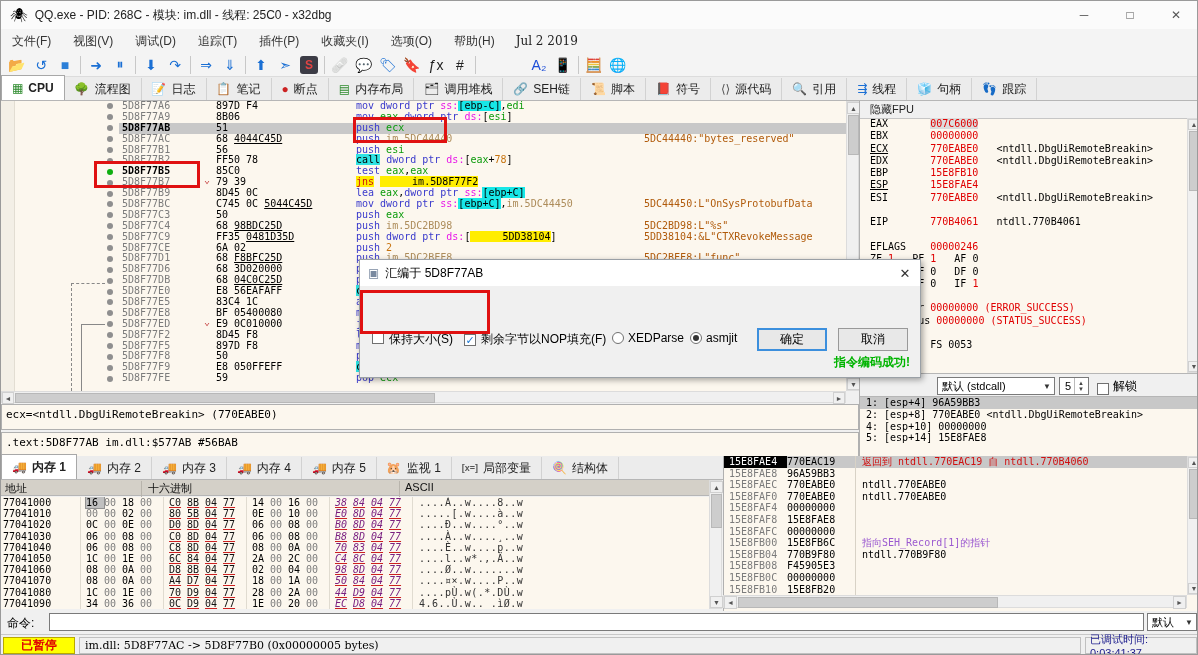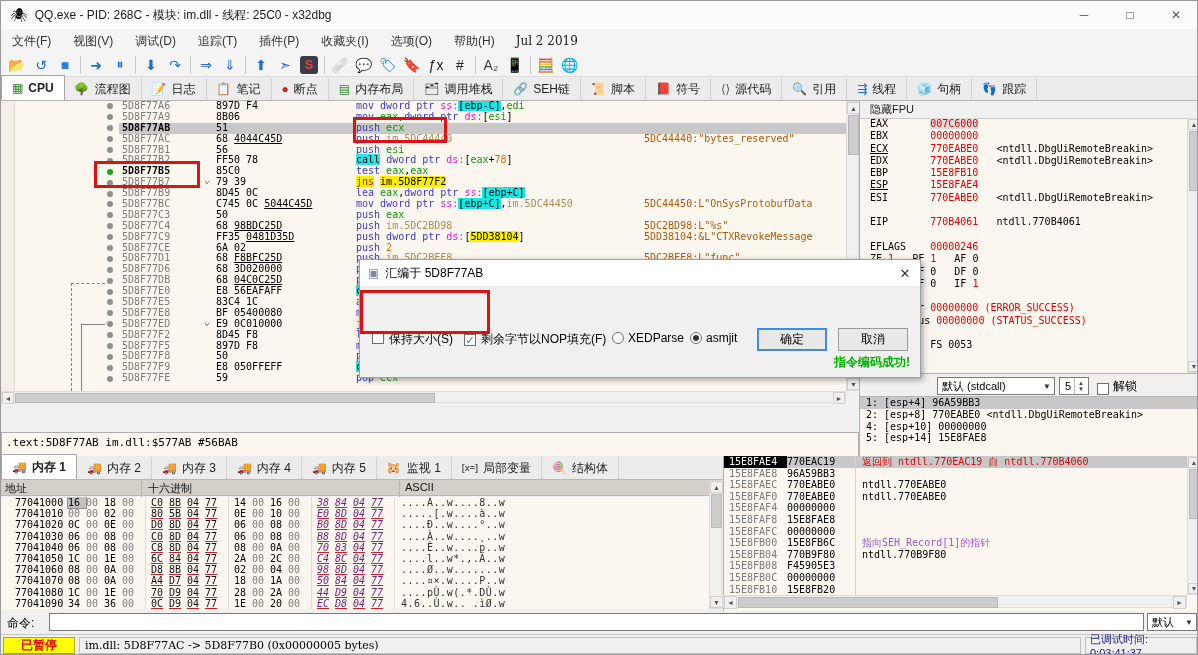--- a/index.html
+++ b/index.html
@@ -45,21 +45,21 @@
   .di{width:288px;}
   .dc{flex:1;color:#b05a0a;overflow:hidden;}
   .drow.sel .da,.drow.sel .db,.drow.sel .di,.drow.sel .dc{background:#c8c8c8;}
   .drow.sel .da{color:#000;font-weight:bold;}
   .da.bpa{color:#000;font-weight:bold;}
   .ub{text-decoration:underline;}
   .jmark{position:absolute;left:-12px;top:-2px;color:#c03030;}
   .mn{color:#3a3acc;margin-top:24px;} .reg{color:#0b9b0b;} .seg{color:#e815e8;} .num{color:#c77410;}
   .adr{color:#ad8c5a;} .pln{color:#000;}
   .mnc{background:#2fe3e3;color:#000;} .mnj{background:#ffed00;color:#cc1111;margin-top:10px;}
-  .hly{background:#ffed00;color:#000;} .hlc{background:#17e7e7;color:#000;}
+  .hly{background:#ffed00;color:#000;padding-left:32px;} .hlc{background:#17e7e7;color:#000;}
   
   .jl{position:absolute;pointer-events:none;}
   .sbar{position:absolute;background:#f0f0f0;border:1px solid #dcdcdc;box-sizing:border-box;}
   .sarr{position:absolute;display:flex;align-items:center;justify-content:center;font-size:7px;color:#555;
         background:#f0f0f0;border:1px solid #d0d0d0;box-sizing:border-box;}
   .sthumb{position:absolute;background:#cdcdcd;border:1px solid #b8b8b8;box-sizing:border-box;}
   
   .infobox{position:absolute;background:#fcf7ee;border:1px solid #b0b0b0;box-sizing:border-box;
            font-family:"DejaVu Sans Mono",monospace;font-size:11px;color:#000;padding:3px 4px;}
   
@@ -92,21 +92,21 @@
   .arow.sel{background:#c8c8c8;}
   
   .memtabs{position:absolute;left:0;top:455px;width:722px;height:24px;background:#ececec;
            display:flex;align-items:flex-end;border-bottom:1px solid #b6b6b6;box-sizing:border-box;}
   .dhead{position:absolute;left:0;top:479px;width:708px;height:16px;background:#d4d0c8;
          border-bottom:1px solid #b6b6b6;font-size:11px;color:#111;box-sizing:border-box;}
   .dhead span{position:absolute;top:1px;}
   .dhl{position:absolute;top:0;width:1px;height:16px;background:#b8b4ac;}
   .dump{position:absolute;left:0;top:496px;width:708px;height:112px;background:#fcf7ee;overflow:hidden;}
   .mrow{display:flex;height:11.2px;line-height:11.2px;font-family:"DejaVu Sans Mono",monospace;font-size:10px;}
-  .maddr{width:62px;padding-left:14px;box-sizing:border-box;color:#000;border-right:1px solid #e0dbd0;}
+  .maddr{width:80px;padding-left:2px;box-sizing:border-box;color:#000;border-right:1px solid #e0dbd0;}
   .grp{display:flex;padding:0 5px;border-right:1px solid #e0dbd0;}
   .by{width:18px;}
   .z{color:#7d7d7d;}
   .lnk{color:#111;text-decoration:underline;text-decoration-color:#cc2020;}
   .lnk2{color:#7a2080;text-decoration:underline;text-decoration-color:#cc2020;font-style:italic;}
   .bsel{background:#c0c0c0;outline:1px solid #909090;}
   .mascii{padding-left:6px;color:#333;letter-spacing:0.5px;}
   
   .stack{position:absolute;left:722px;top:455px;width:476px;height:155px;background:#fcf7ee;
          border-left:1px solid #b0b0b0;box-sizing:border-box;overflow:hidden;}
@@ -197,21 +197,21 @@
       <div class="tbtn" style="color: rgb(26, 111, 212);">➣</div>
       <div class="tbtn tbadge">S</div>
       <div class="tsep"></div>
       <div class="tbtn">🩹</div>
       <div class="tbtn">💬</div>
       <div class="tbtn">🏷</div>
       <div class="tbtn">🔖</div>
       <div class="tbtn" style="color: rgb(34, 34, 34);">ƒx</div>
       <div class="tbtn" style="color: rgb(34, 34, 34);">#</div>
       <div class="tsep"></div>
-      <div class="tbtn" style="color: #404040;">A₂</div>
+      <div class="tbtn" style="color: #1d4ed8; margin-left: 48px;">A₂</div>
       <div class="tbtn">📱</div>
       <div class="tsep"></div>
       <div class="tbtn">🧮</div>
       <div class="tbtn">🌐</div>
     </div>
 
   <div class="tabbar">
       <div class="tab active">
         <span class="tic" style="color: rgb(46, 139, 46);">▦</span>
         <span>CPU</span>
@@ -316,20 +316,23 @@
     <div class="sarr" style="left:0;top:0;width:13px;height:12px;">▲</div>
     <div class="sthumb" style="left:1px;top:13px;width:11px;height:40px;"></div>
     <div class="sarr" style="left:0;bottom:0;width:13px;height:12px;">▼</div>
   </div>
   <div class="sbar" style="left:0;top:390px;width:845px;height:12px;">
     <div class="sarr" style="left:0;top:0;width:12px;height:12px;">◄</div>
     <div class="sthumb" style="left:13px;top:1px;width:420px;height:10px;"></div>
     <div class="sarr" style="right:0;top:0;width:12px;height:12px;">►</div>
   </div>
 
+  <div class="infobox" style="left:0;top:403px;width:858px;height:26px;">
+    <span>ecx=&lt;ntdll.DbgUiRemoteBreakin&gt; (770EABE0)</span>
+  </div>
   <div class="infobox" style="left:0;top:431px;width:858px;height:38px;">
     <span>.text:5D8F77AB im.dll:$577AB #56BAB</span>
   </div>
 
   <div class="regs">
     <div class="fpuhdr">隐藏FPU</div>
     <div class="rarea">
         <div class="rrow"><span class="k">EAX       </span><span class="r hl">007C6000</span></div>
         <div class="rrow"><span class="k">EBX       </span><span class="r">00000000</span></div>
         <div class="rrow"><span class="k u">ECX</span><span class="k">       </span><span class="r">770EABE0</span><span class="k">   </span><span class="k">&lt;ntdll.DbgUiRemoteBreakin&gt;</span></div>

